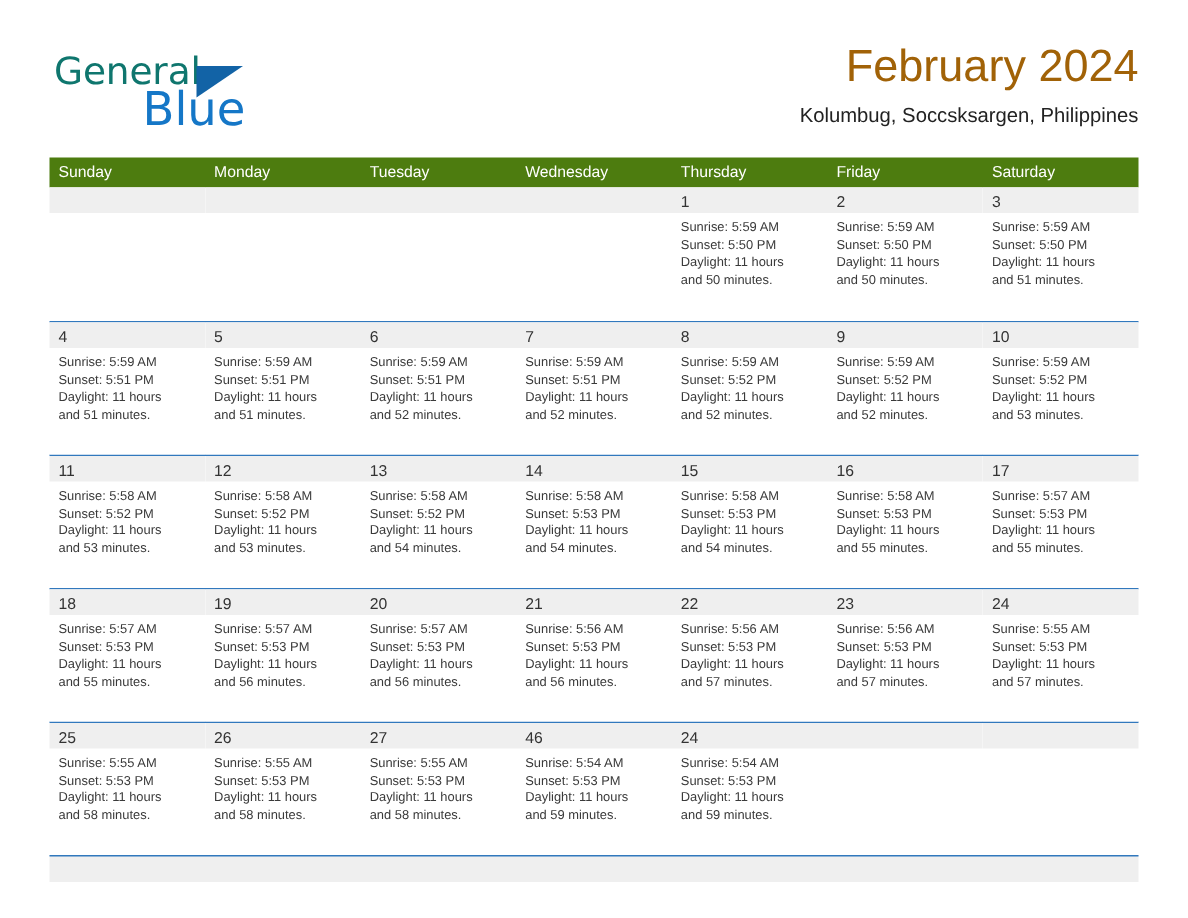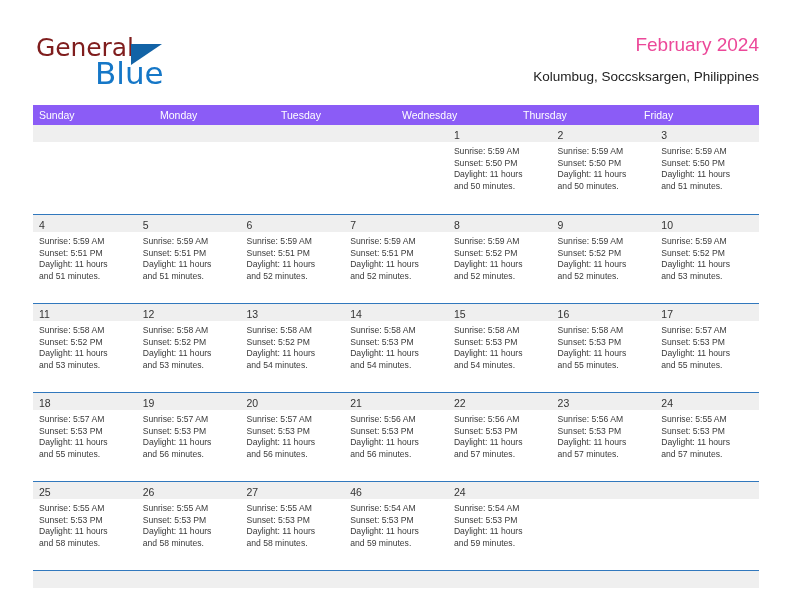--- a/index.html
+++ b/index.html
@@ -34,21 +34,21 @@
     left: 0px;
     top: 6px;
     width: 200px;
     height: 60px;
   }
   .logo-general {
     position: absolute;
     left: 3px;
     top: 0px;
     font-size: 25px;
-    color: #7f1d1d;
+    color: #0f766e;
     letter-spacing: -0.1px;
     line-height: 28px;
     font-family: "DejaVu Sans", sans-serif;
   }
   .logo-triangle {
     position: absolute;
     left: 98px;
     top: 10px;
     width: 0;
     height: 0;
@@ -64,22 +64,22 @@
     line-height: 28px;
     font-family: "DejaVu Sans", sans-serif;
   }
   .title-block {
     position: absolute;
     right: 0px;
     top: 0px;
     text-align: right;
   }
   .cal-title {
-    font-size: 19px;
-    color: #ec4899;
+    font-size: 30px;
+    color: #a16207;
     line-height: 34px;
     white-space: nowrap;
     font-family: "Liberation Sans", sans-serif;
   }
   .cal-subtitle {
     margin-top: 6px;
     font-size: 13.5px;
     color: #222222;
     line-height: 17px;
     white-space: nowrap;
@@ -88,21 +88,21 @@
 
   
   .calendar {
     position: absolute;
     left: 33px;
     top: 105px;
     width: 726px;
   }
   .weekdays {
     display: flex;
-    background: #8b5cf6;
+    background: #4d7c0f;
     height: 20px;
   }
   .weekday {
     flex: 1 1 0;
     color: #ffffff;
     font-size: 10.5px;
     line-height: 20px;
     padding-left: 6px;
     box-sizing: border-box;
     white-space: nowrap;
@@ -172,20 +172,21 @@
   </div>
 
   <div class="calendar">
     <div class="weekdays" id="weekday-row">
         <div class="weekday">Sunday</div>
         <div class="weekday">Monday</div>
         <div class="weekday">Tuesday</div>
         <div class="weekday">Wednesday</div>
         <div class="weekday">Thursday</div>
         <div class="weekday">Friday</div>
+        <div class="weekday">Saturday</div>
       </div>
     <div id="weeks-container">
         <div class="week">
           <div class="daycell">
             <div class="band"><span class="daynum"></span></div>
           </div>
           <div class="daycell">
             <div class="band"><span class="daynum"></span></div>
           </div>
           <div class="daycell">

